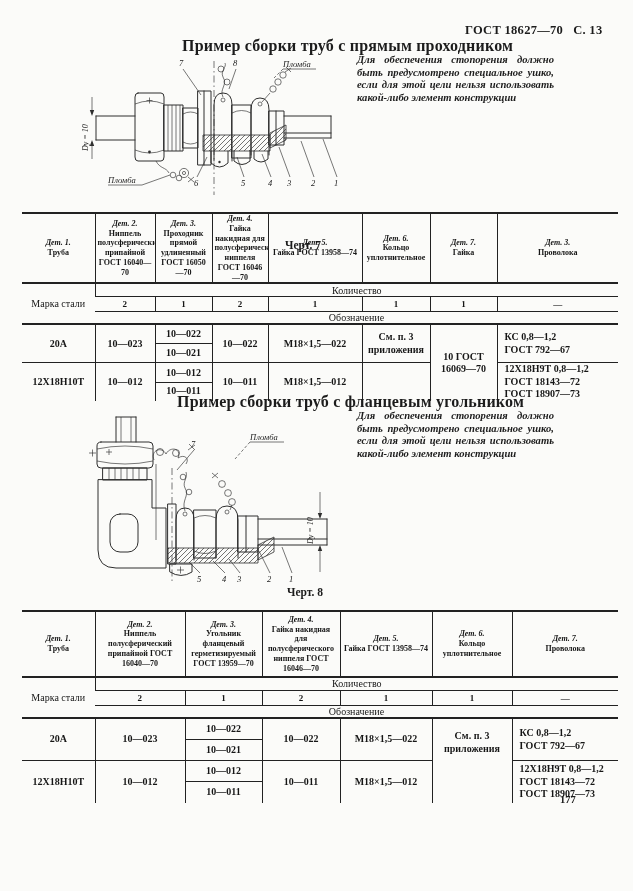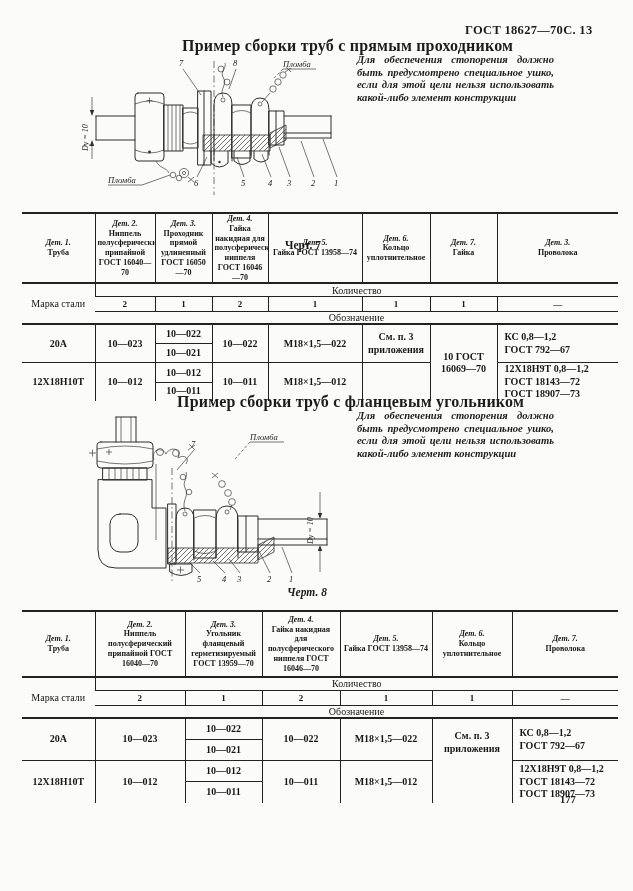--- a/index.html
+++ b/index.html
@@ -6,21 +6,21 @@
   html,body { width:633px; }
   body { background:#777; }
   .page {
     position:relative; width:633px; height:891px; margin:0;
     background:#fbfbf9; color:#1c1c1c;
     font-family:"Liberation Serif","DejaVu Serif",serif;
     overflow:hidden;
   }
   .abs { position:absolute; }
   .doc-header { font-weight:bold; font-size:12.5px; letter-spacing:.3px; }
-  .doc-header .pageref { }
+  .doc-header .pageref { margin-left:10px; }
   .sec-title { font-weight:bold; font-size:16px; letter-spacing:.2px; }
   .note {
     width:197px; font-weight:bold; font-style:italic; font-size:10.6px;
     line-height:1.18; text-align:justify;
   }
   .fig-cap { font-weight:bold; font-size:11.5px; }
   .page-num { font-size:10.5px; font-weight:bold; }
 
   
   table.gt { border-collapse:collapse; table-layout:fixed; width:596px; color:#161616; }
@@ -320,21 +320,21 @@
 
     <text class="lab" x="121" y="35">7</text>
     <text class="lab" x="180" y="28">Пломба</text>
     <text class="lab" x="127" y="170">5</text>
     <text class="lab" x="152" y="170">4</text>
     <text class="lab" x="167" y="170">3</text>
     <text class="lab" x="197" y="170">2</text>
     <text class="lab" x="219" y="170">1</text>
   </svg>
 
-  <div class="abs fig-cap" style="left:287px; top:586px;font-style:italic;">Черт. 8</div>
+  <div class="abs fig-cap" style="left:287px; top:586px;">Черт. 8</div>
 
   <table class="gt t2 abs" style="left:22px; top:610px;">
     <colgroup>
       <col style="width:73px">
         <col style="width:90px">
         <col style="width:77px">
         <col style="width:78px">
       <col style="width:92px">
         <col style="width:80px">
         <col style="width:106px">

